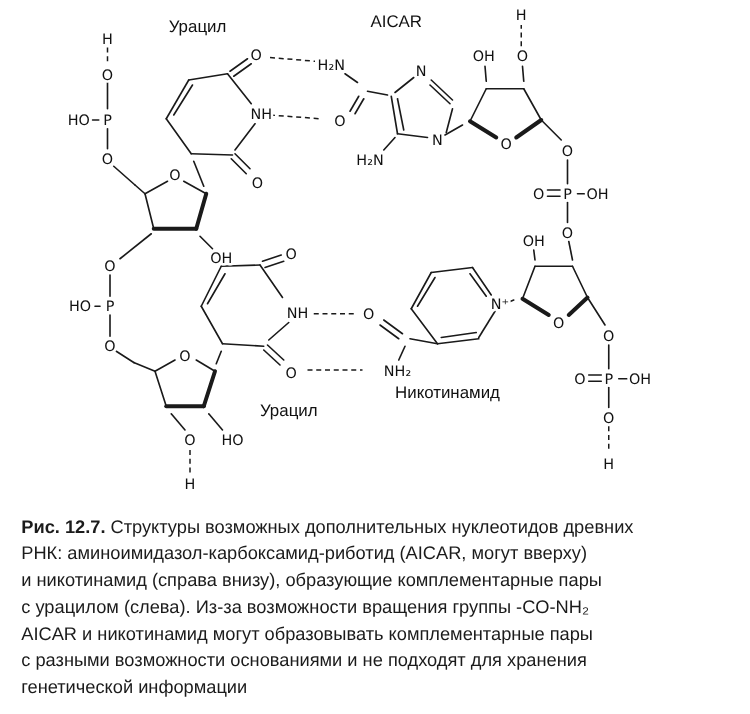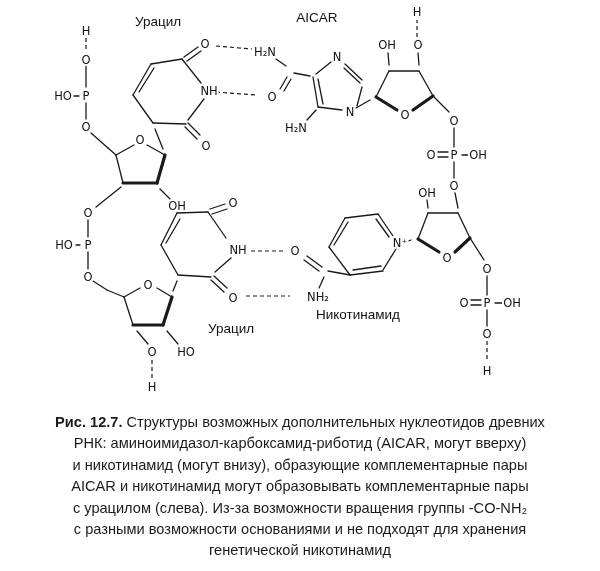--- a/index.html
+++ b/index.html
@@ -15,21 +15,21 @@
   .atom{
     font:11.5px "DejaVu Sans",sans-serif;fill:#111;
     text-anchor:middle;dominant-baseline:central;
     paint-order:stroke;stroke:#ffffff;stroke-width:4px;stroke-linejoin:round;
   }
   .mol-label{
     font:13.5px "Liberation Sans",sans-serif;fill:#111;
     text-anchor:middle;dominant-baseline:central;
   }
   .caption{
-    width:566px;margin:6px auto 0;text-align:center;
+    width:566px;margin:6px auto 0;
     color:#1b1b1b;font-size:14.6px;line-height:21.4px;
   }
   .caption strong{font-weight:bold;margin-right:4px;}
 </style>
 </head>
 <body>
 
 <div class="page">
 
   <svg id="diagram" width="600" height="406" viewBox="0 0 600 406">
@@ -190,20 +190,20 @@
       <text x="88" y="277" class="atom">O</text>
       <text x="158" y="21" class="mol-label">Урацил</text>
       <text x="317" y="17" class="mol-label">AICAR</text>
       <text x="231" y="328" class="mol-label">Урацил</text>
       <text x="358" y="314" class="mol-label">Никотинамид</text>
     </svg>
 
   <div class="caption">
     <div class="cap-line"><strong>Рис. 12.7.</strong><span>Структуры возможных дополнительных нуклеотидов древних</span></div>
     <div class="cap-line"><span>РНК: аминоимидазол-карбоксамид-риботид (AICAR, могут вверху)</span></div>
-    <div class="cap-line"><span>и никотинамид (могут внизу), образующие комплементарные пары</span></div>
+    <div class="cap-line"><span>и никотинамид (справа внизу), образующие комплементарные пары</span></div>
+    <div class="cap-line"><span>с урацилом (слева). Из-за возможности вращения группы -CO-NH₂</span></div>
     <div class="cap-line"><span>AICAR и никотинамид могут образовывать комплементарные пары</span></div>
-    <div class="cap-line"><span>с урацилом (слева). Из-за возможности вращения группы -CO-NH₂</span></div>
     <div class="cap-line"><span>с разными возможности основаниями и не подходят для хранения</span></div>
-    <div class="cap-line"><span>генетической никотинамид</span></div>
+    <div class="cap-line"><span>генетической информации</span></div>
   </div>
 
 </div>
 
 </body></html>

